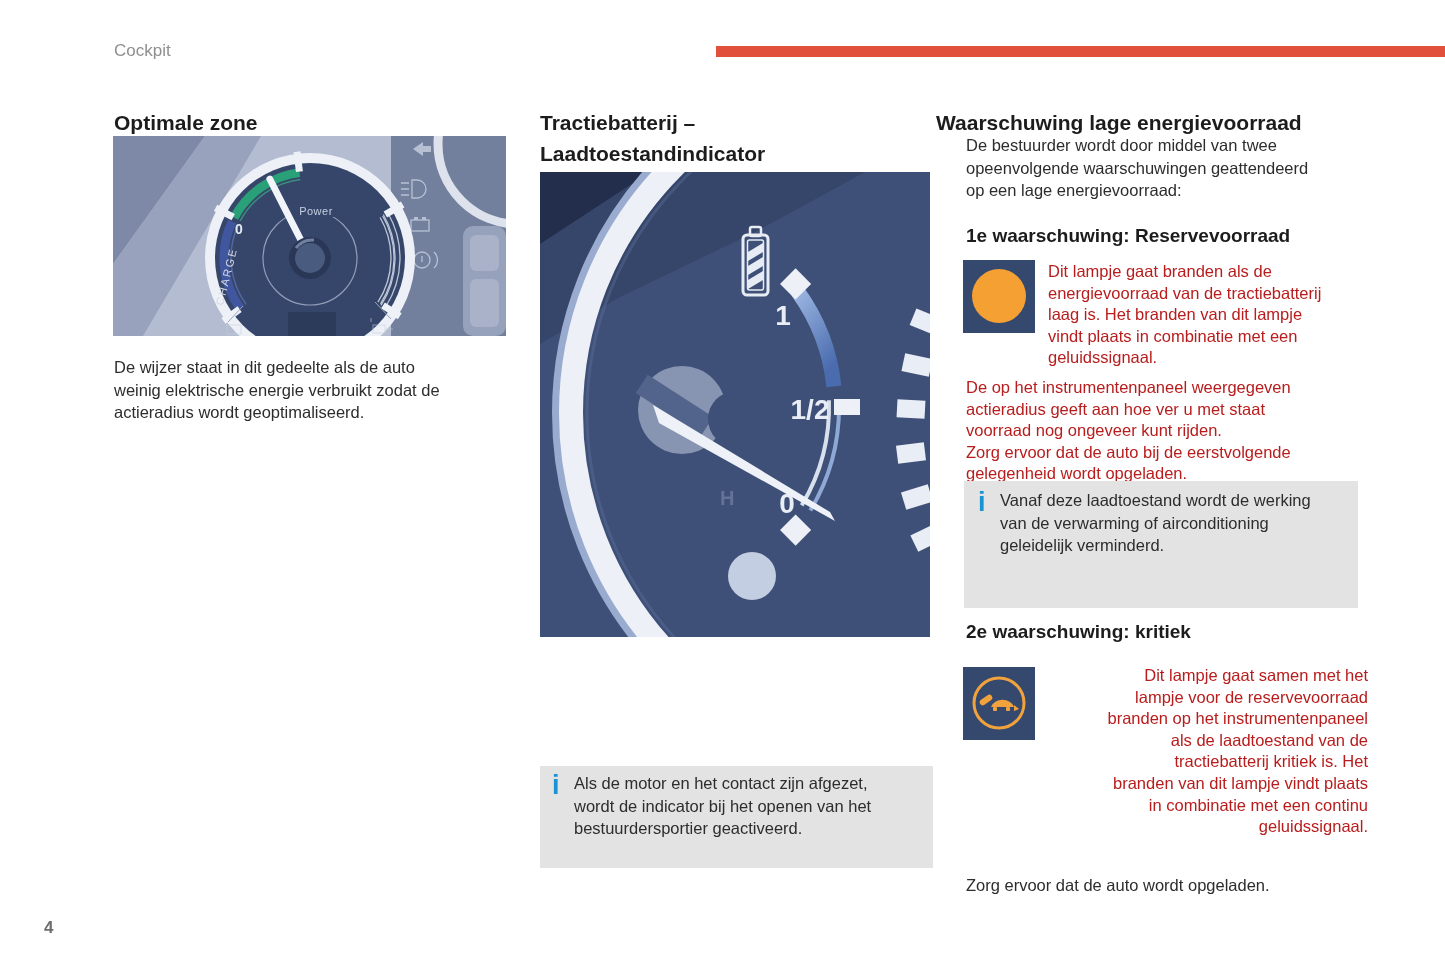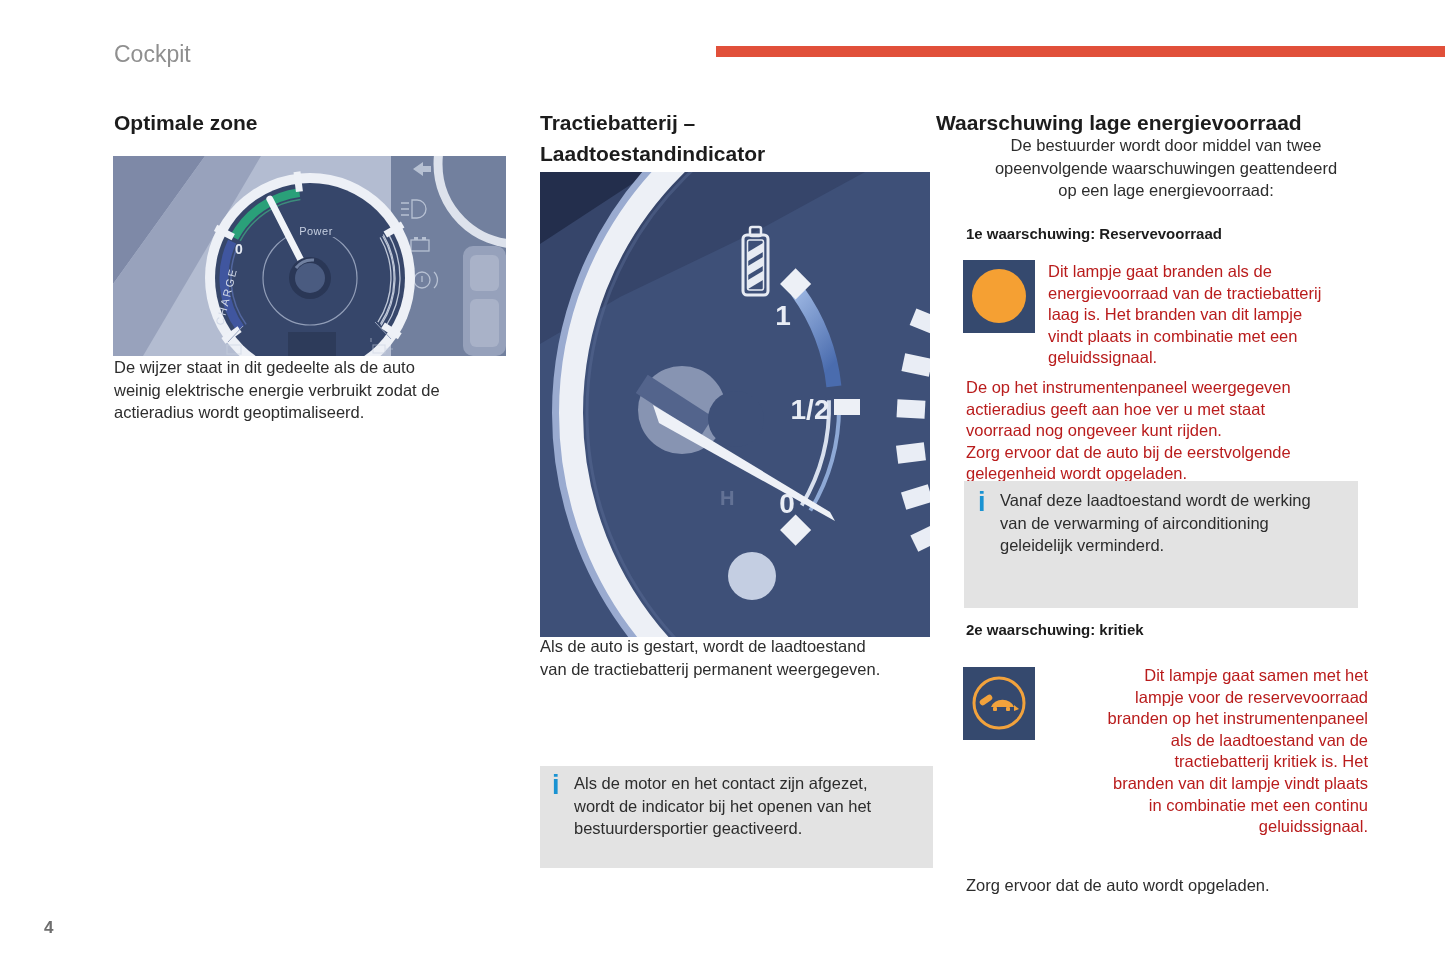--- a/index.html
+++ b/index.html
@@ -4,42 +4,42 @@
 <style>
   html,body{margin:0;padding:0;}
   body{
     width:1445px;height:964px;background:#ffffff;
     font-family:"Liberation Sans", sans-serif;
     -webkit-font-smoothing:antialiased;
   }
   #page{position:relative;width:1445px;height:964px;background:#fff;overflow:hidden;}
   .abs{position:absolute;}
   .pre{white-space:pre-line;}
-  .crumb{font-size:23px;color:#8f8f8f;}
+  .crumb{font-size:17px;color:#8f8f8f;}
   .h1{font-size:21px;font-weight:700;color:#1c1c1c;line-height:31px;margin-top:23px;}
-  .sub{font-size:15px;font-weight:700;color:#1c1c1c;text-align:center;}
+  .sub{font-size:19px;font-weight:700;color:#1c1c1c;text-align:center;}
   .body-txt{font-size:16.5px;line-height:22.5px;color:#2d2d2d;}
   .body-sm{font-size:16.5px;line-height:21.6px;color:#b91c1c;}
   .accent-bar{background:#e1503a;}
   .infobox{background:#e3e3e3;}
   .iglyph{font-size:27px;line-height:24px;font-weight:700;color:#1a93d2;}
   .pagenum{font-size:17px;font-weight:700;color:#6e6e6e;}
   svg text{font-family:"Liberation Sans", sans-serif;}
 </style>
 </head>
 <body>
 
 <div id="page">
 
   <div class="abs crumb" style="left:114px;top:41px;">Cockpit</div>
   <div class="abs accent-bar" style="left:716px;top:46px;width:729px;height:11px;"></div>
 
   <div class="abs h1" style="left:114px;top:84px;">Optimale zone</div>
 
-  <div class="abs" style="left:113px;top:156px;width:393px;height:168px;">
+  <div class="abs" style="left:113px;top:136px;width:393px;height:168px;">
     <svg width="393" height="200" viewBox="0 0 393 200">
       <rect x="0" y="0" width="393" height="200" fill="#b3bcd1"></rect>
       <path d="M0,0 L92,0 L0,128 Z" fill="#7e89a7"></path>
       <path d="M92,0 L148,0 L30,200 L0,200 L0,128 Z" fill="#98a2bc"></path>
       <rect x="278" y="0" width="115" height="200" fill="#72809e"></rect>
 
       <circle cx="405" cy="8" r="80" fill="none" stroke="#dde2ec" stroke-width="9"></circle>
       <rect x="350" y="90" width="43" height="110" rx="10" fill="#96a1bb"></rect>
       <rect x="357" y="99" width="29" height="36" rx="6" fill="#a9b2c8"></rect>
       <rect x="357" y="143" width="29" height="48" rx="6" fill="#a9b2c8"></rect>
@@ -187,33 +187,31 @@
         <g transform="translate(377,325) rotate(-17)">
             <rect x="-14" y="-9" width="28" height="18"></rect>
           </g>
         <g transform="translate(386,366) rotate(-26)">
             <rect x="-13" y="-9" width="26" height="18"></rect>
           </g>
       </g>
     </svg>
   </div>
 
-  <div class="abs body-txt pre" style="left:540px;top:635px;width:404px;">Als de auto is gestart, wordt de laadtoestand
-van de tractiebatterij permanent weergegeven.</div>
 
   <div class="abs infobox" style="left:540px;top:766px;width:393px;height:102px;">
     <span class="abs iglyph" style="left:12px;top:7px;">i</span>
     <div class="abs body-txt pre" style="left:34px;top:6px;width:350px;">Als de motor en het contact zijn afgezet,
 wordt de indicator bij het openen van het
 bestuurdersportier geactiveerd.</div>
   </div>
 
   <div class="abs h1" style="left:936px;top:84px;">Waarschuwing lage energievoorraad</div>
 
-  <div class="abs body-txt pre" style="left:966px;top:134px;width:400px;text-align:center;">De bestuurder wordt door middel van twee
+  <div class="abs body-txt pre" style="left:966px;top:134px;width:400px;">De bestuurder wordt door middel van twee
 opeenvolgende waarschuwingen geattendeerd
 op een lage energievoorraad:</div>
 
   <div class="abs sub" style="left:966px;top:225px;">1e waarschuwing: Reservevoorraad</div>
 
   <div class="abs" style="left:963px;top:260px;width:72px;height:73px;">
     <svg width="72" height="73" viewBox="0 0 72 73">
       <rect x="0" y="0" width="72" height="73" fill="#35496e"></rect>
       <circle cx="36" cy="36" r="27" fill="#f5a033"></circle>
     </svg>

